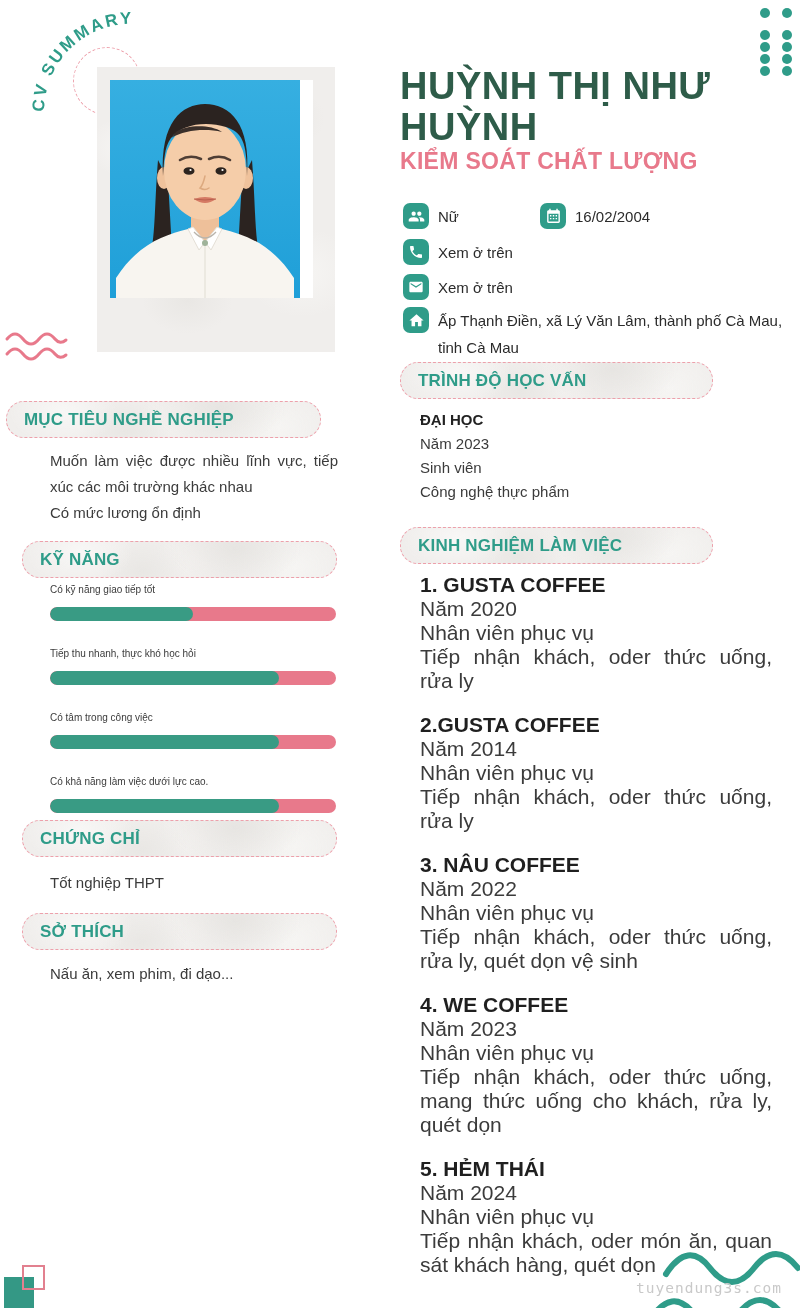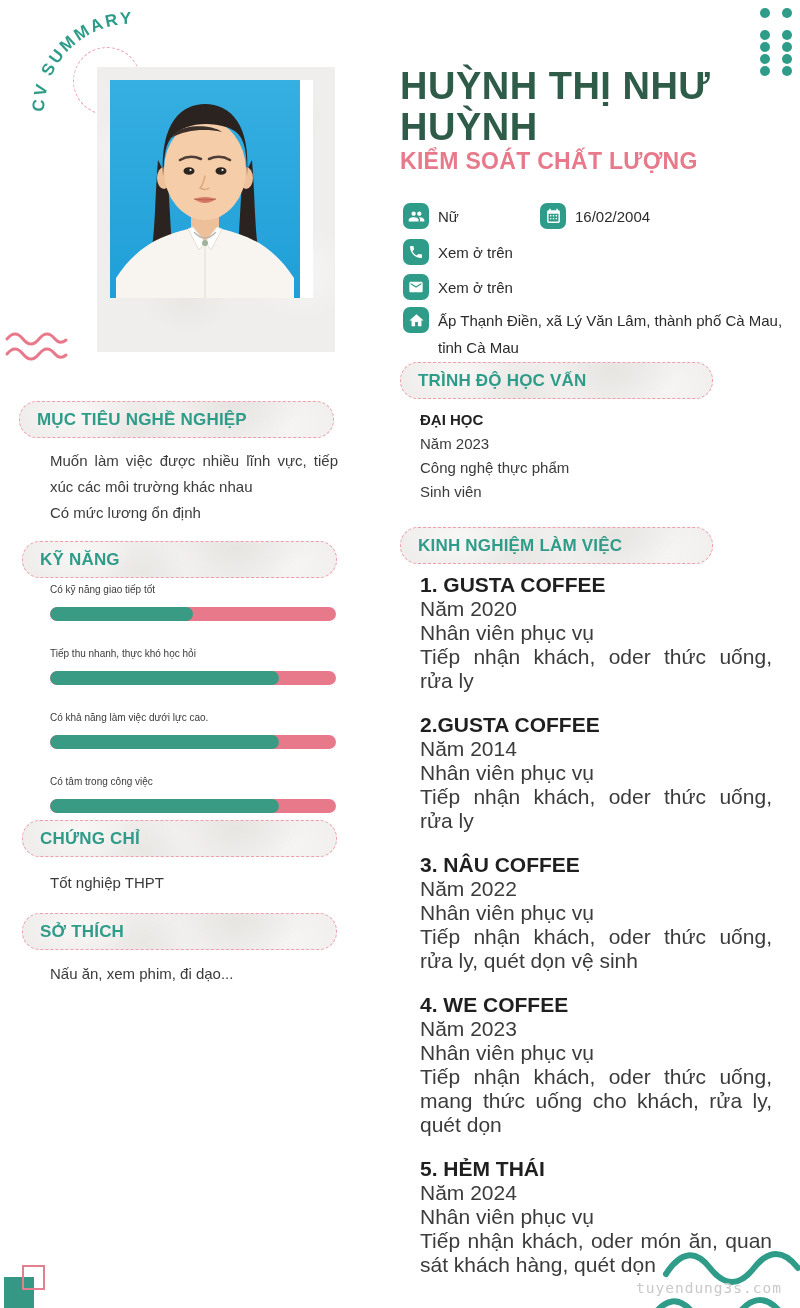--- a/index.html
+++ b/index.html
@@ -211,21 +211,21 @@
   </div>
   <div class="addr-row" style="left:403px;top:307px;">
     <span class="chip">
       <svg width="17" height="17" viewBox="0 0 24 24">
           <path fill="#fff" d="M10 20v-6h4v6h5v-8h3L12 3 2 12h3v8z"></path>
         </svg>
     </span>
     <span class="addr-text">Ấp Thạnh Điền, xã Lý Văn Lâm, thành phố Cà Mau, tỉnh Cà Mau</span>
   </div>
 
-  <div class="pill paper" style="left:19px;top:401px;width:315px;">
+  <div class="pill paper" style="left:6px;top:401px;width:315px;">
     <span class="pill-title">MỤC TIÊU NGHỀ NGHIỆP</span>
   </div>
   <div id="objective-lines" style="position:absolute;left:50px;top:448px;width:288px;">
       <p class="body-text justify">Muốn làm việc được nhiều lĩnh vực, tiếp xúc các môi trường khác nhau</p>
       <p class="body-text justify">Có mức lương ổn định</p>
     </div>
 
   <div class="pill paper" style="left:22px;top:541px;width:315px;">
     <span class="pill-title">KỸ NĂNG</span>
   </div>
@@ -238,28 +238,28 @@
     </div>
 
     <div class="skill">
       <div class="skill-label">Tiếp thu nhanh, thực khó học hỏi</div>
       <div class="skill-bar">
         <div class="skill-fill" style="width: 80%;"></div>
       </div>
     </div>
 
     <div class="skill">
-      <div class="skill-label">Có khả năng làm việc dưới lực cao.</div>
+      <div class="skill-label">Có tâm trong công việc</div>
       <div class="skill-bar">
         <div class="skill-fill" style="width: 80%;"></div>
       </div>
     </div>
 
     <div class="skill">
-      <div class="skill-label">Có tâm trong công việc</div>
+      <div class="skill-label">Có khả năng làm việc dưới lực cao.</div>
       <div class="skill-bar">
         <div class="skill-fill" style="width: 80%;"></div>
       </div>
     </div>
   </div>
 
   <div class="pill paper" style="left:22px;top:820px;width:315px;">
     <span class="pill-title">CHỨNG CHỈ</span>
   </div>
   <div class="body-text" style="position:absolute;left:50px;top:870px;width:288px;">Tốt nghiệp THPT</div>
@@ -269,22 +269,22 @@
   </div>
   <div class="body-text" style="position:absolute;left:50px;top:961px;width:288px;">Nấu ăn, xem phim, đi dạo...</div>
 
   <div class="pill paper" style="left:400px;top:362px;width:313px;">
     <span class="pill-title">TRÌNH ĐỘ HỌC VẤN</span>
   </div>
   <div class="edu-block">
     <div class="edu-degree">ĐẠI HỌC</div>
     <div id="education-lines">
         <p class="">Năm 2023</p>
+        <p class="">Sinh viên</p>
         <p class="">Công nghệ thực phẩm</p>
-        <p class="">Sinh viên</p>
       </div>
   </div>
 
   <div class="pill paper" style="left:400px;top:527px;width:313px;">
     <span class="pill-title">KINH NGHIỆM LÀM VIỆC</span>
   </div>
   <div class="jobs" id="jobs-list">
     <div class="job">
       <div class="job-company">1. GUSTA COFFEE</div>
       <div class="job-year">Năm 2020</div>

